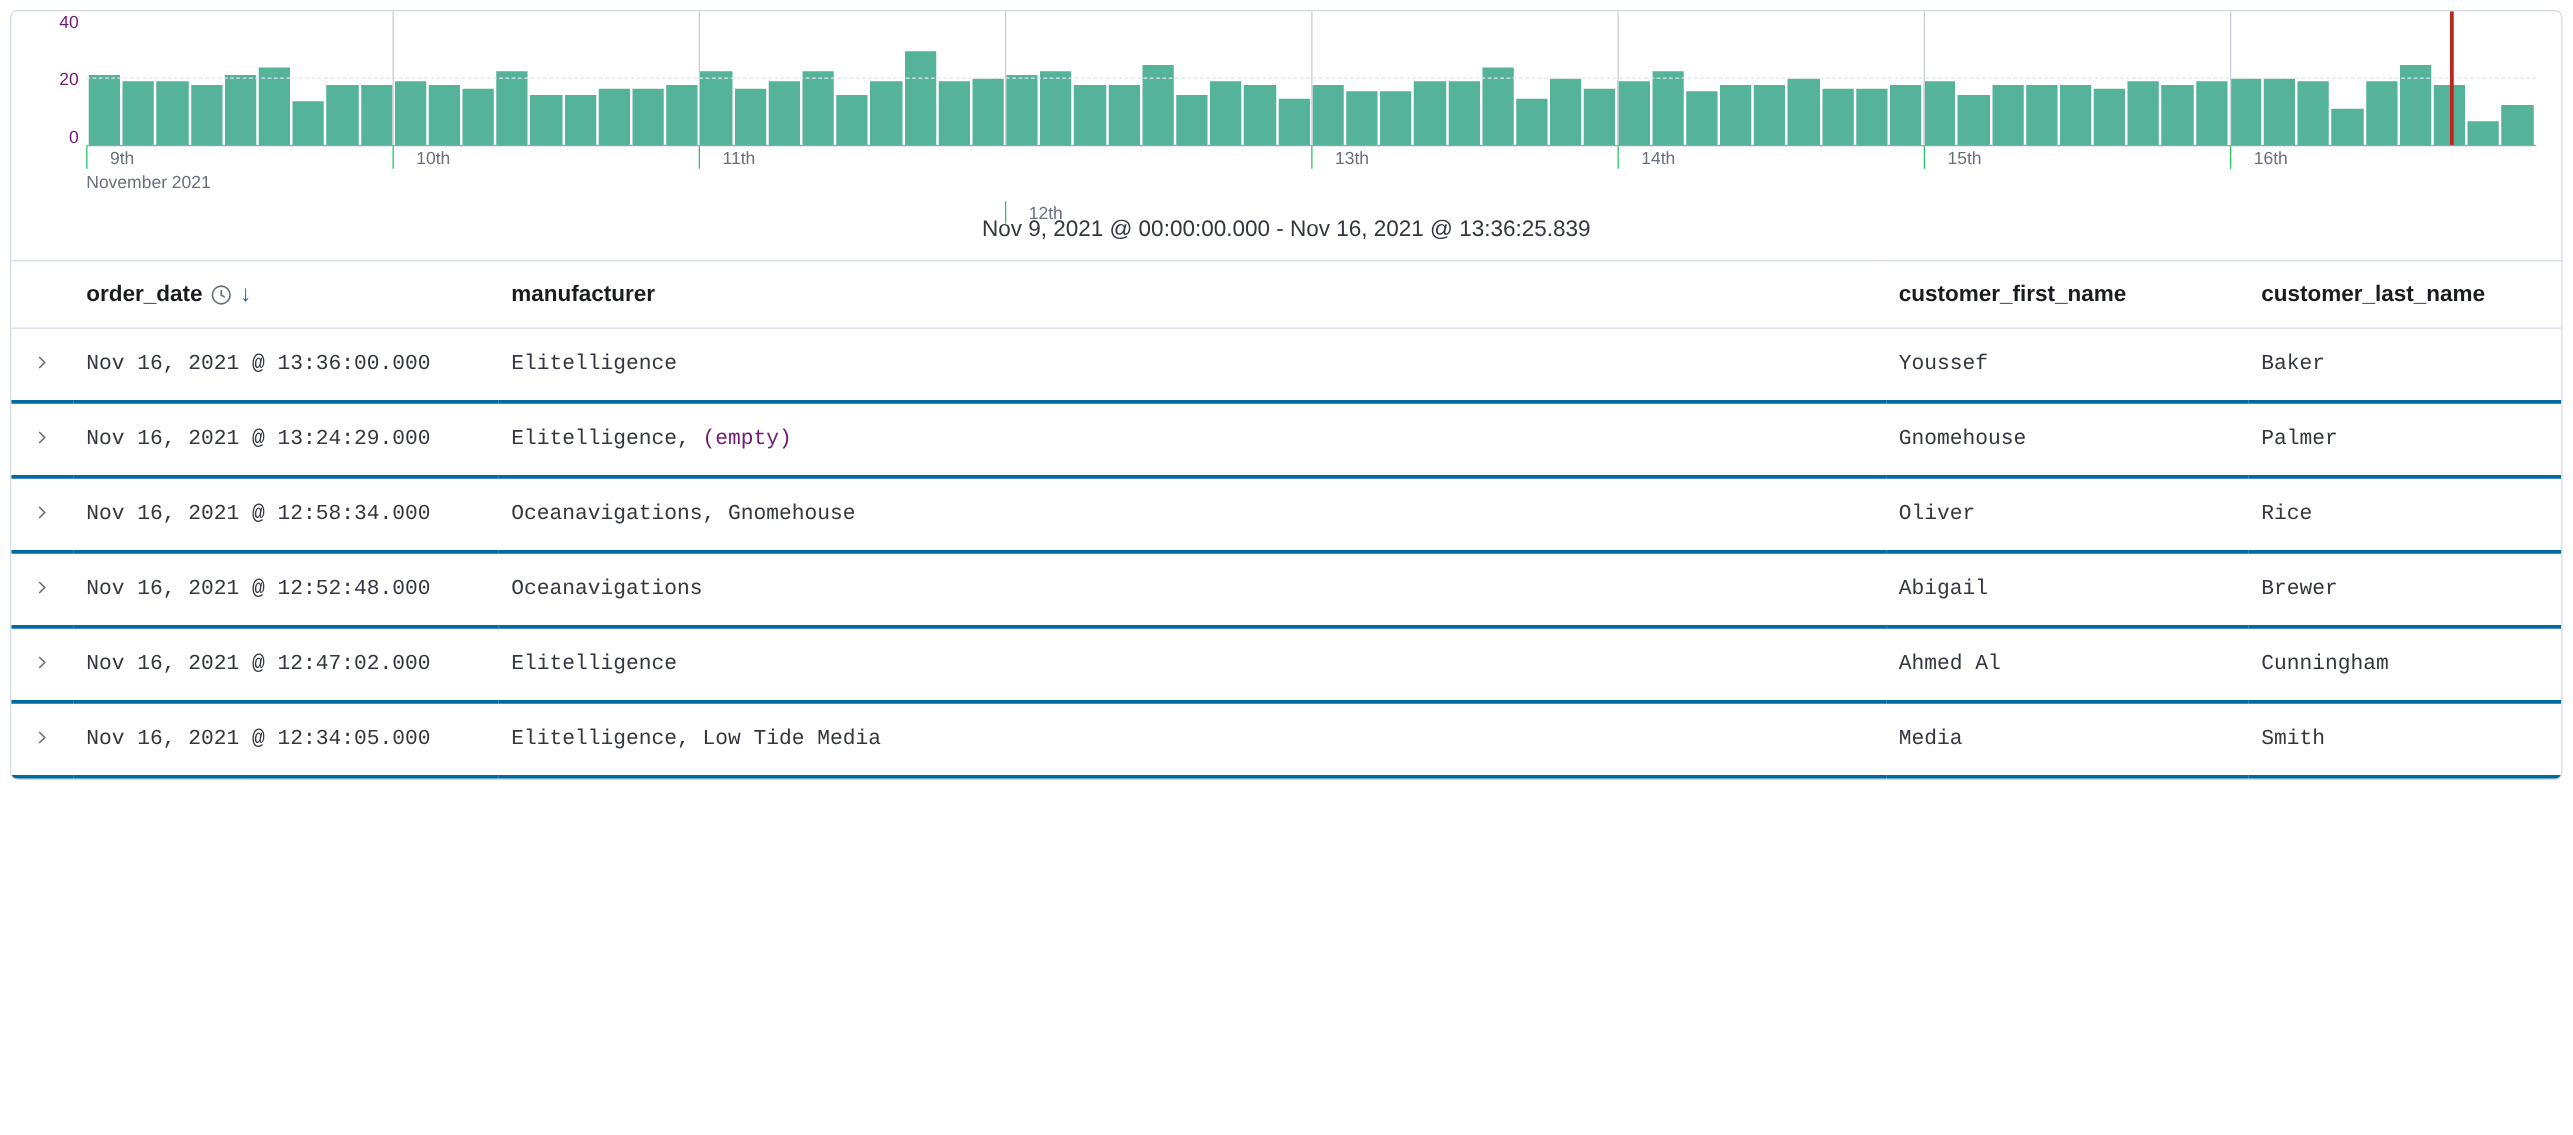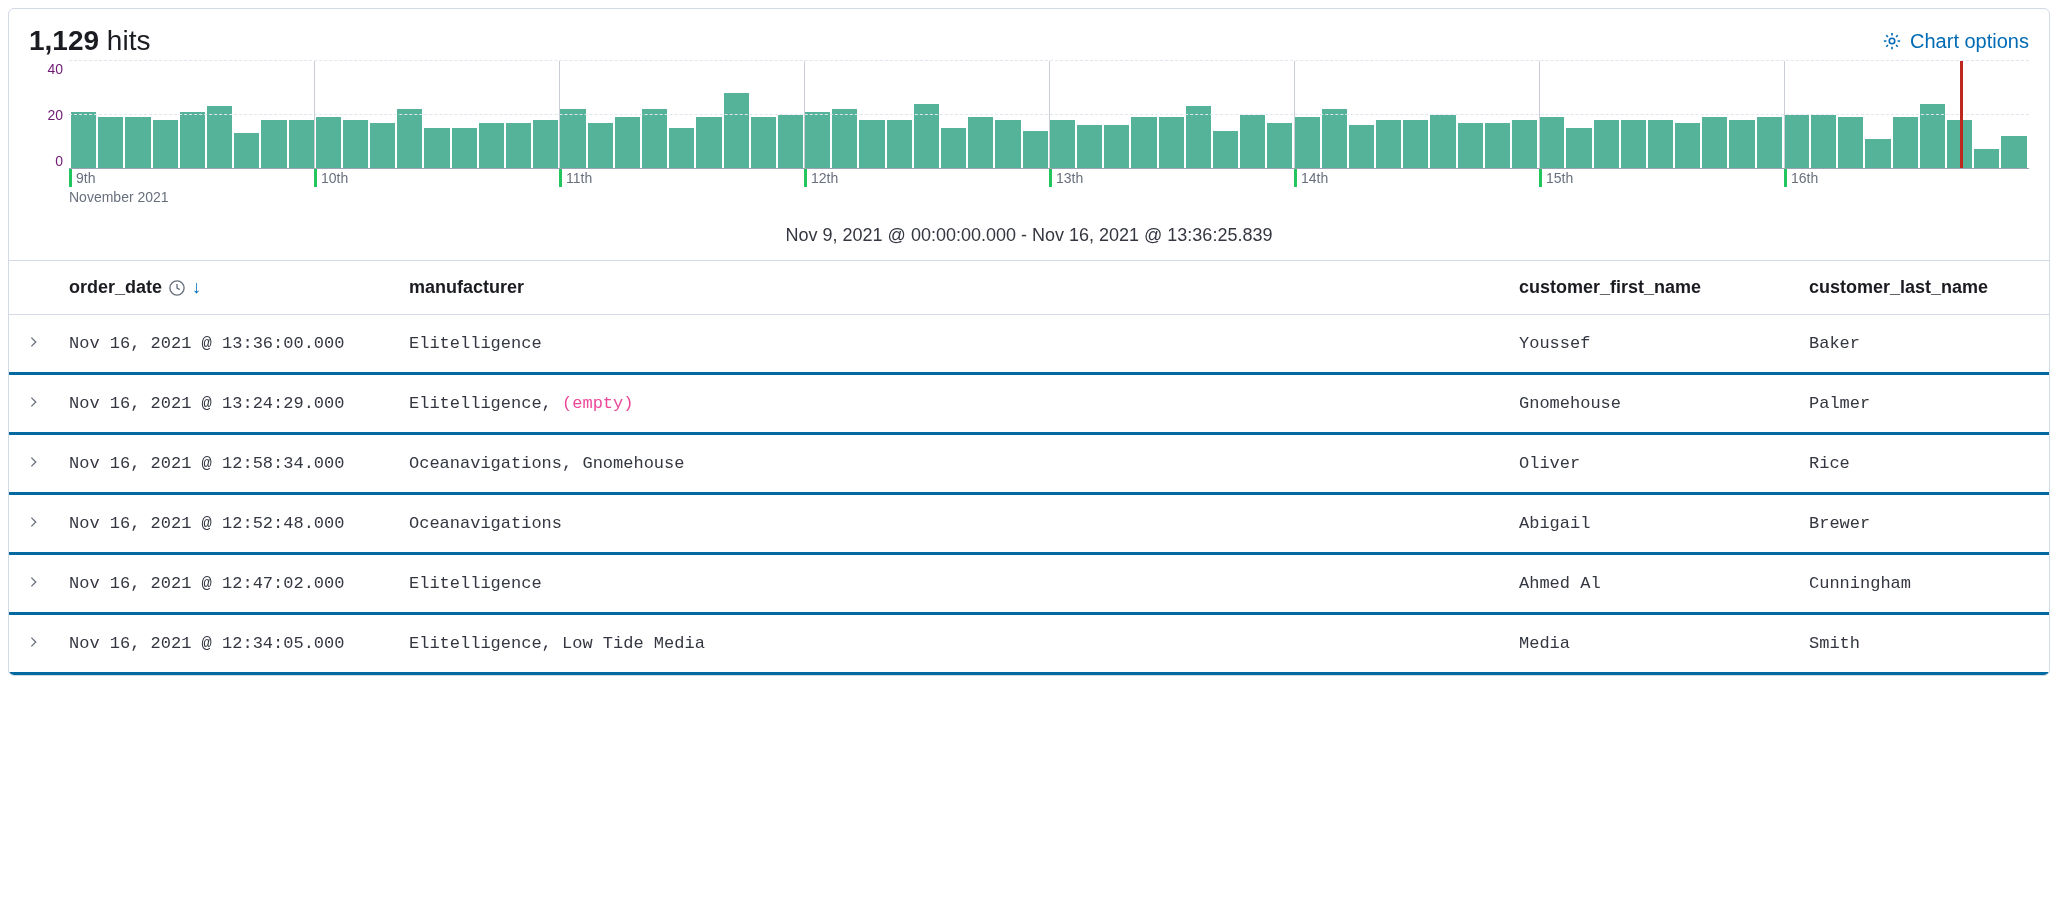--- a/index.html
+++ b/index.html
@@ -67,21 +67,21 @@
 }
 .bar { flex:1; background:#54b399; }
 .red-marker {
   position:absolute; top:0; bottom:0;
   border-left: 3px solid #bd271e;
 }
 .x-axis {
   display:flex; margin-left:40px; position:relative; height:42px;
   font-size:14px; color:#69707d;
 }
-.x-tick { position:absolute; border-left:3px solid #22c55e; padding-left:4px; height:18px; line-height:18px; }
+.x-tick { position:absolute; border-left:1px solid #22c55e; padding-left:18px; height:18px; line-height:18px; }
 .x-sublabel { position:absolute; top:20px; left:4px; }
 .range-label { text-align:center; font-size:18px; color:#343741; padding:6px 0 14px 0; }
 
 .table { width:100%; border-collapse: collapse; }
 .thead-row th {
   text-align:left;
   font-size:18px; font-weight:700; color:#1a1c21;
   padding: 16px 10px;
   border-bottom:1px solid #d3dae6;
   border-top:1px solid #d3dae6;
@@ -94,45 +94,32 @@
 tbody td {
   padding: 18px 10px;
   border-bottom:3px solid #0369a1;
   font-size:18px;
   color:#343741;
   vertical-align: middle;
 }
 .expand-cell { width:50px; text-align:center; cursor:pointer; color:#69707d; }
 .chev { width:14px; height:14px; }
 .mono { font-family: "SFMono-Regular", Consolas, "Liberation Mono", Menlo, monospace; font-size:17px; }
-.empty-tag { color:#ec4899; }
+.empty-tag { color:#701a75; }
 .col-order { width: 340px; }
 .col-manu { }
 .col-first { width: 290px; }
 .col-last { width: 250px; }
 .table-wrap { position:relative; }
 </style>
 </head>
 <body>
 
 <div class="panel">
 
-  <div class="header-row">
-    <div class="hits">
-      <span class="hits-count">1,129</span>
-      <span class="hits-label">hits</span>
-    </div>
-    <div class="chart-options">
-      <svg class="gear-icon" viewBox="0 0 16 16" fill="none" stroke="currentColor" stroke-width="1.3">
-        <circle cx="8" cy="8" r="2.2"></circle>
-        <path d="M8 1.5v2M8 12.5v2M1.5 8h2M12.5 8h2M3.4 3.4l1.4 1.4M11.2 11.2l1.4 1.4M12.6 3.4l-1.4 1.4M4.8 11.2l-1.4 1.4"></path>
-      </svg>
-      <span>Chart options</span>
-    </div>
-  </div>
 
   <div class="chart-wrap">
     <div class="chart">
       <div class="y-axis" id="y-axis">
           <span>40</span>
           <span>20</span>
           <span>0</span>
         </div>
       <div class="plot" id="plot">
         <div class="bars" id="bars">
@@ -219,21 +206,21 @@
           <div class="vline" style="left: 75%;"></div>
           <div class="vline" style="left: 87.5%;"></div>
           <div class="red-marker" style="left: 96.5%;"></div>
         </div>
     </div>
     <div class="x-axis" id="x-axis">
         <div class="x-tick" style="left: 0%;">9th</div>
         <div class="x-sublabel" style="left: 0%;">November 2021</div>
         <div class="x-tick" style="left: 12.5%;">10th</div>
         <div class="x-tick" style="left: 25%;">11th</div>
-        <div class="x-tick" style="left: 37.5%;">12th</div>
+        <div class="x-tick" style="left: 37.5%; margin-top: 44px;">12th</div>
         <div class="x-tick" style="left: 50%;">13th</div>
         <div class="x-tick" style="left: 62.5%;">14th</div>
         <div class="x-tick" style="left: 75%;">15th</div>
         <div class="x-tick" style="left: 87.5%;">16th</div>
       </div>
   </div>
 
   <div class="range-label">Nov 9, 2021 @ 00:00:00.000 - Nov 16, 2021 @ 13:36:25.839</div>
 
   <div class="table-wrap">

